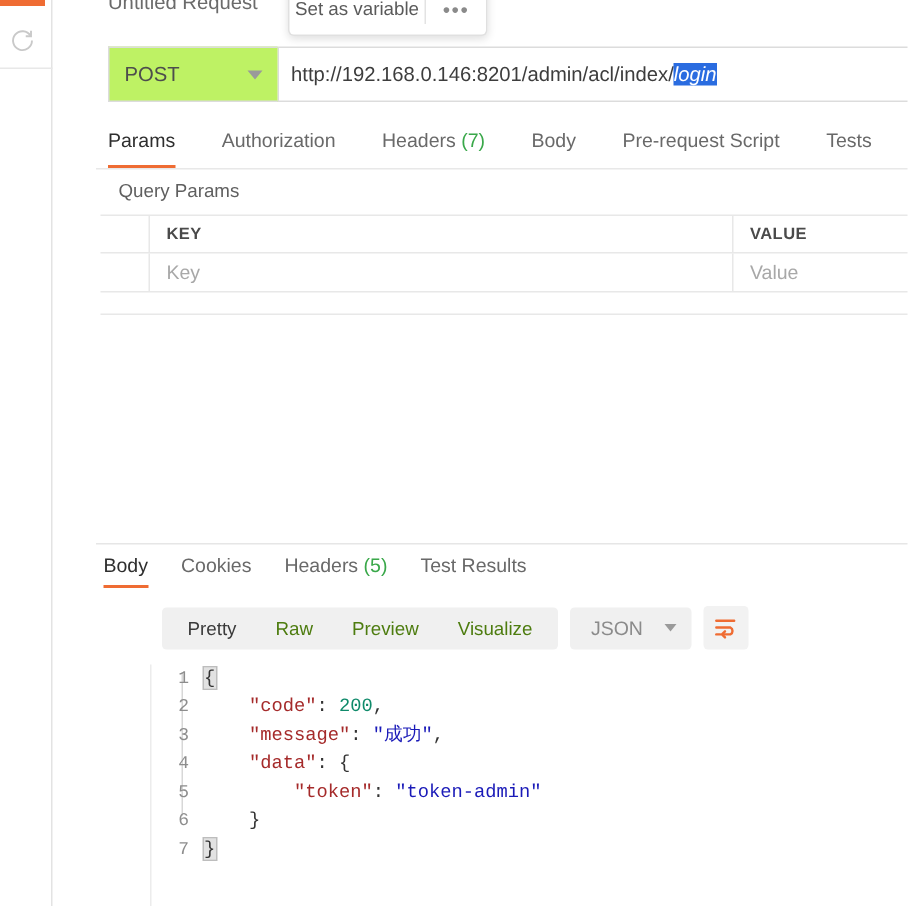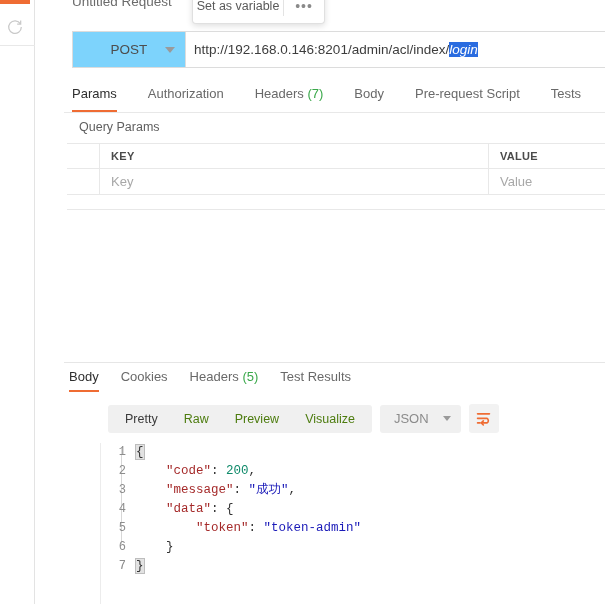--- a/index.html
+++ b/index.html
@@ -76,27 +76,26 @@
   }
 
   
   #url-row {
     position: absolute; left: 8px; top: 31px;
     width: 553px; height: 37px;
     display: flex;
   }
   #method-select {
     width: 113px; height: 37px;
-    background: #7dd3fc;
+    background: #bef264;
     border: 1px solid #dcdcdc;
     border-right: none;
     display: flex; align-items: center;
     padding: 0 10px;
     position: relative;
-    justify-content: center;
   }
   #method-select .m-label { font-size: 13.5px; color: #4d4d4d; }
   #method-select .chev {
     position: absolute; right: 10px; top: 15px;
     width: 0; height: 0;
     border-left: 5px solid transparent;
     border-right: 5px solid transparent;
     border-top: 6px solid #9a9a9a;
   }
   #url-input {

